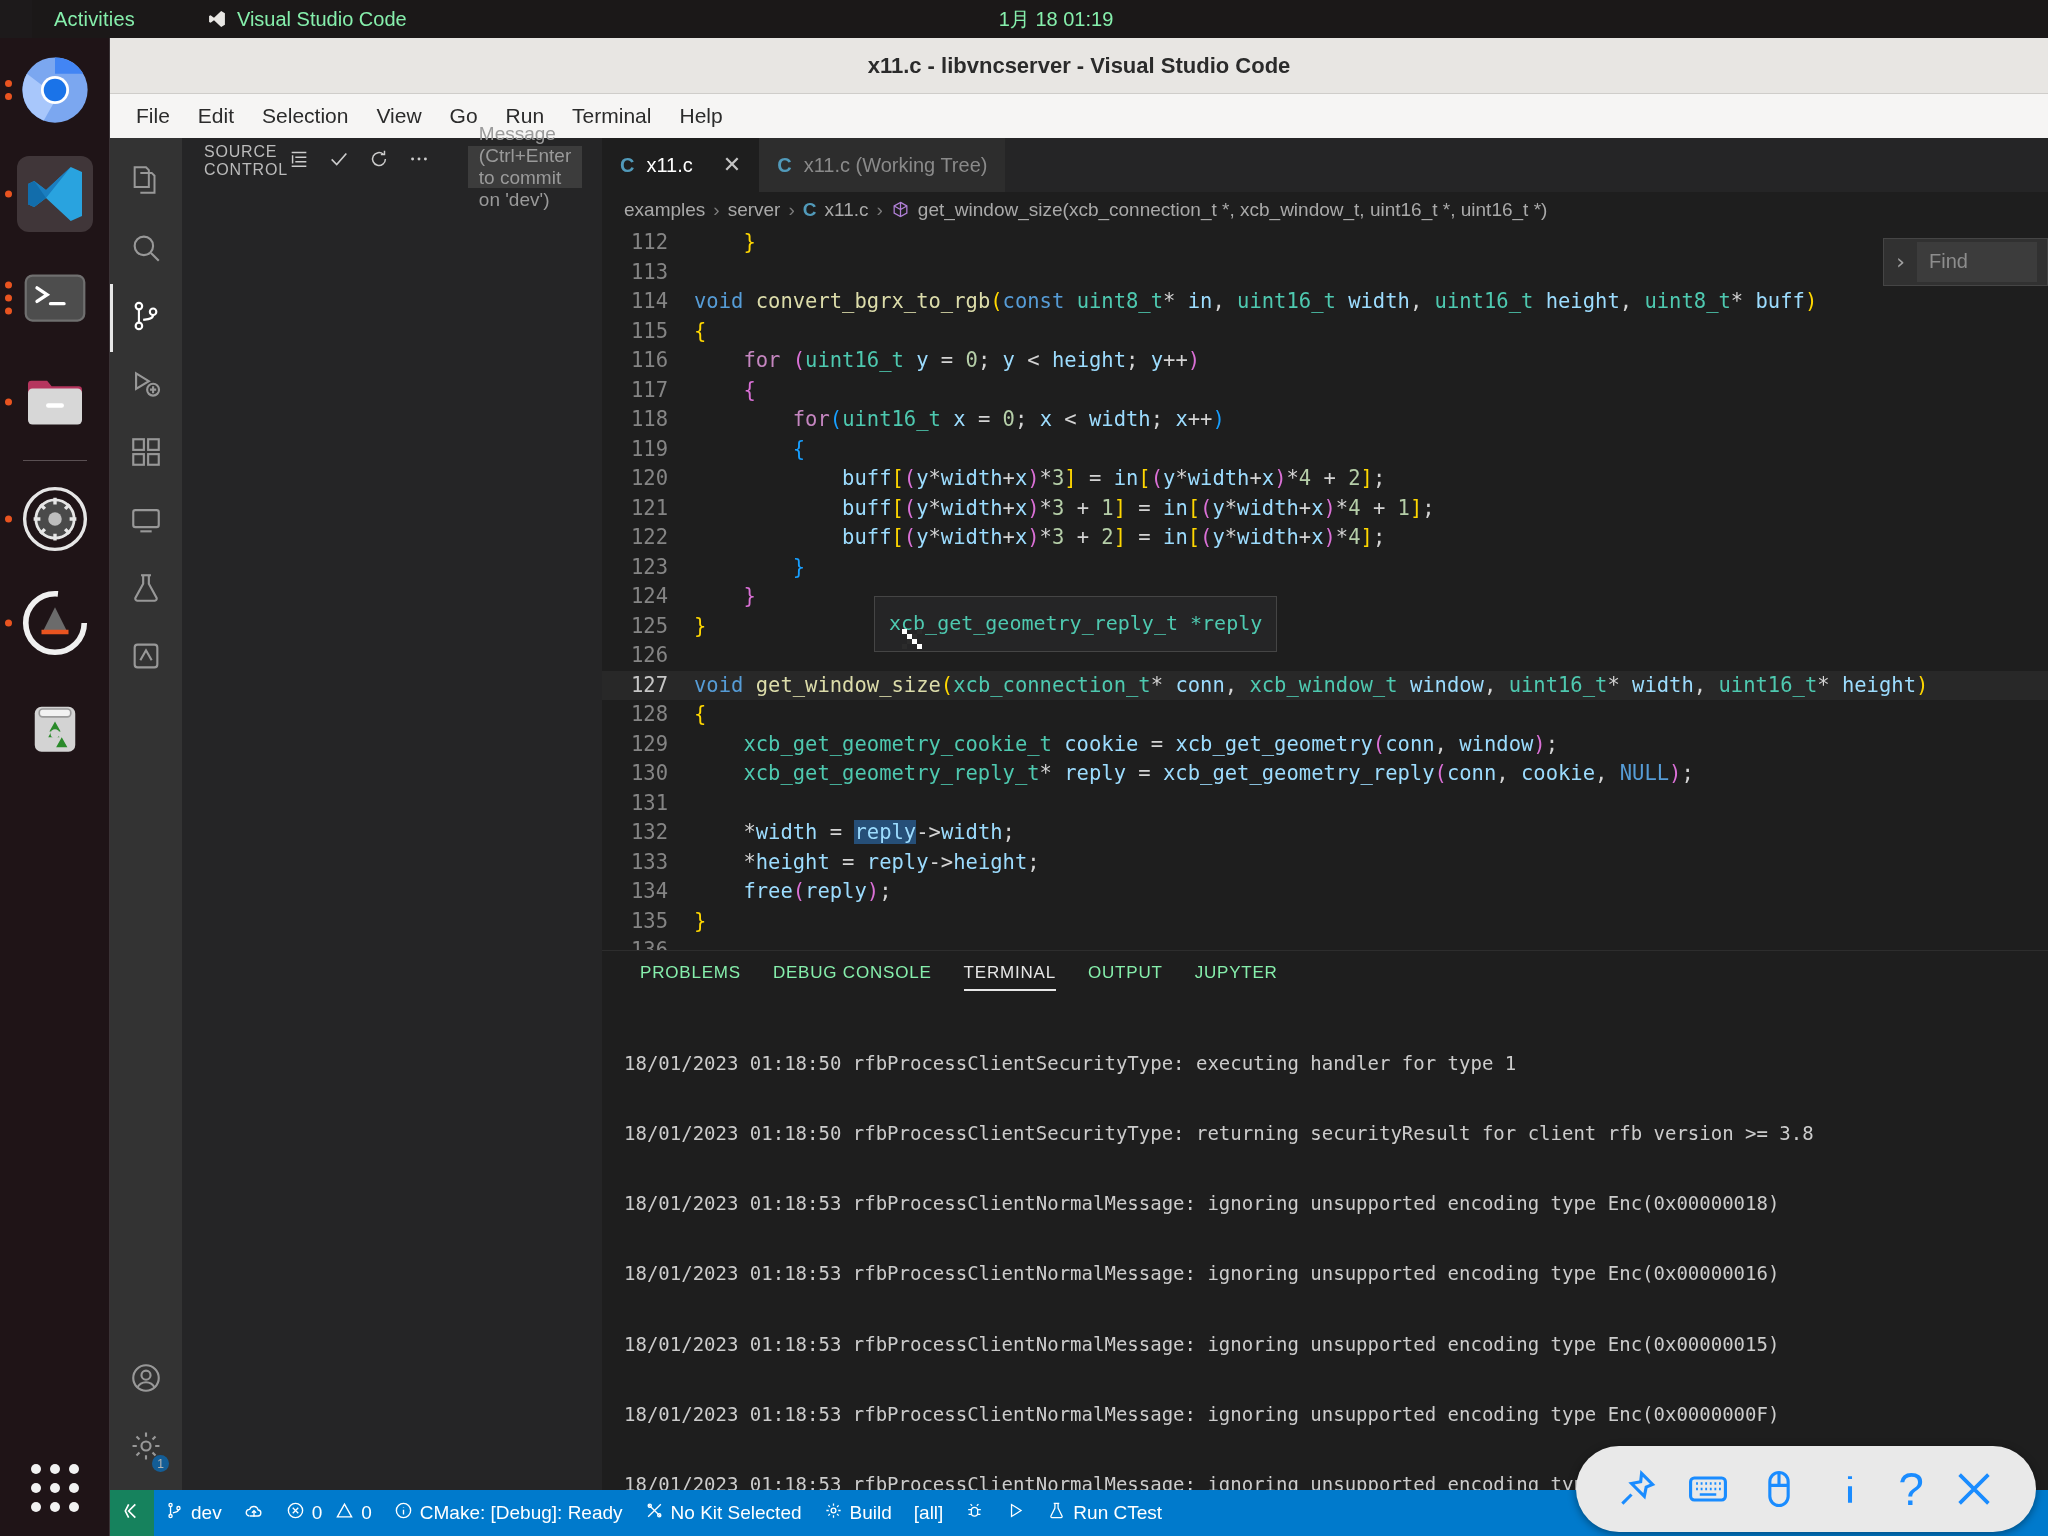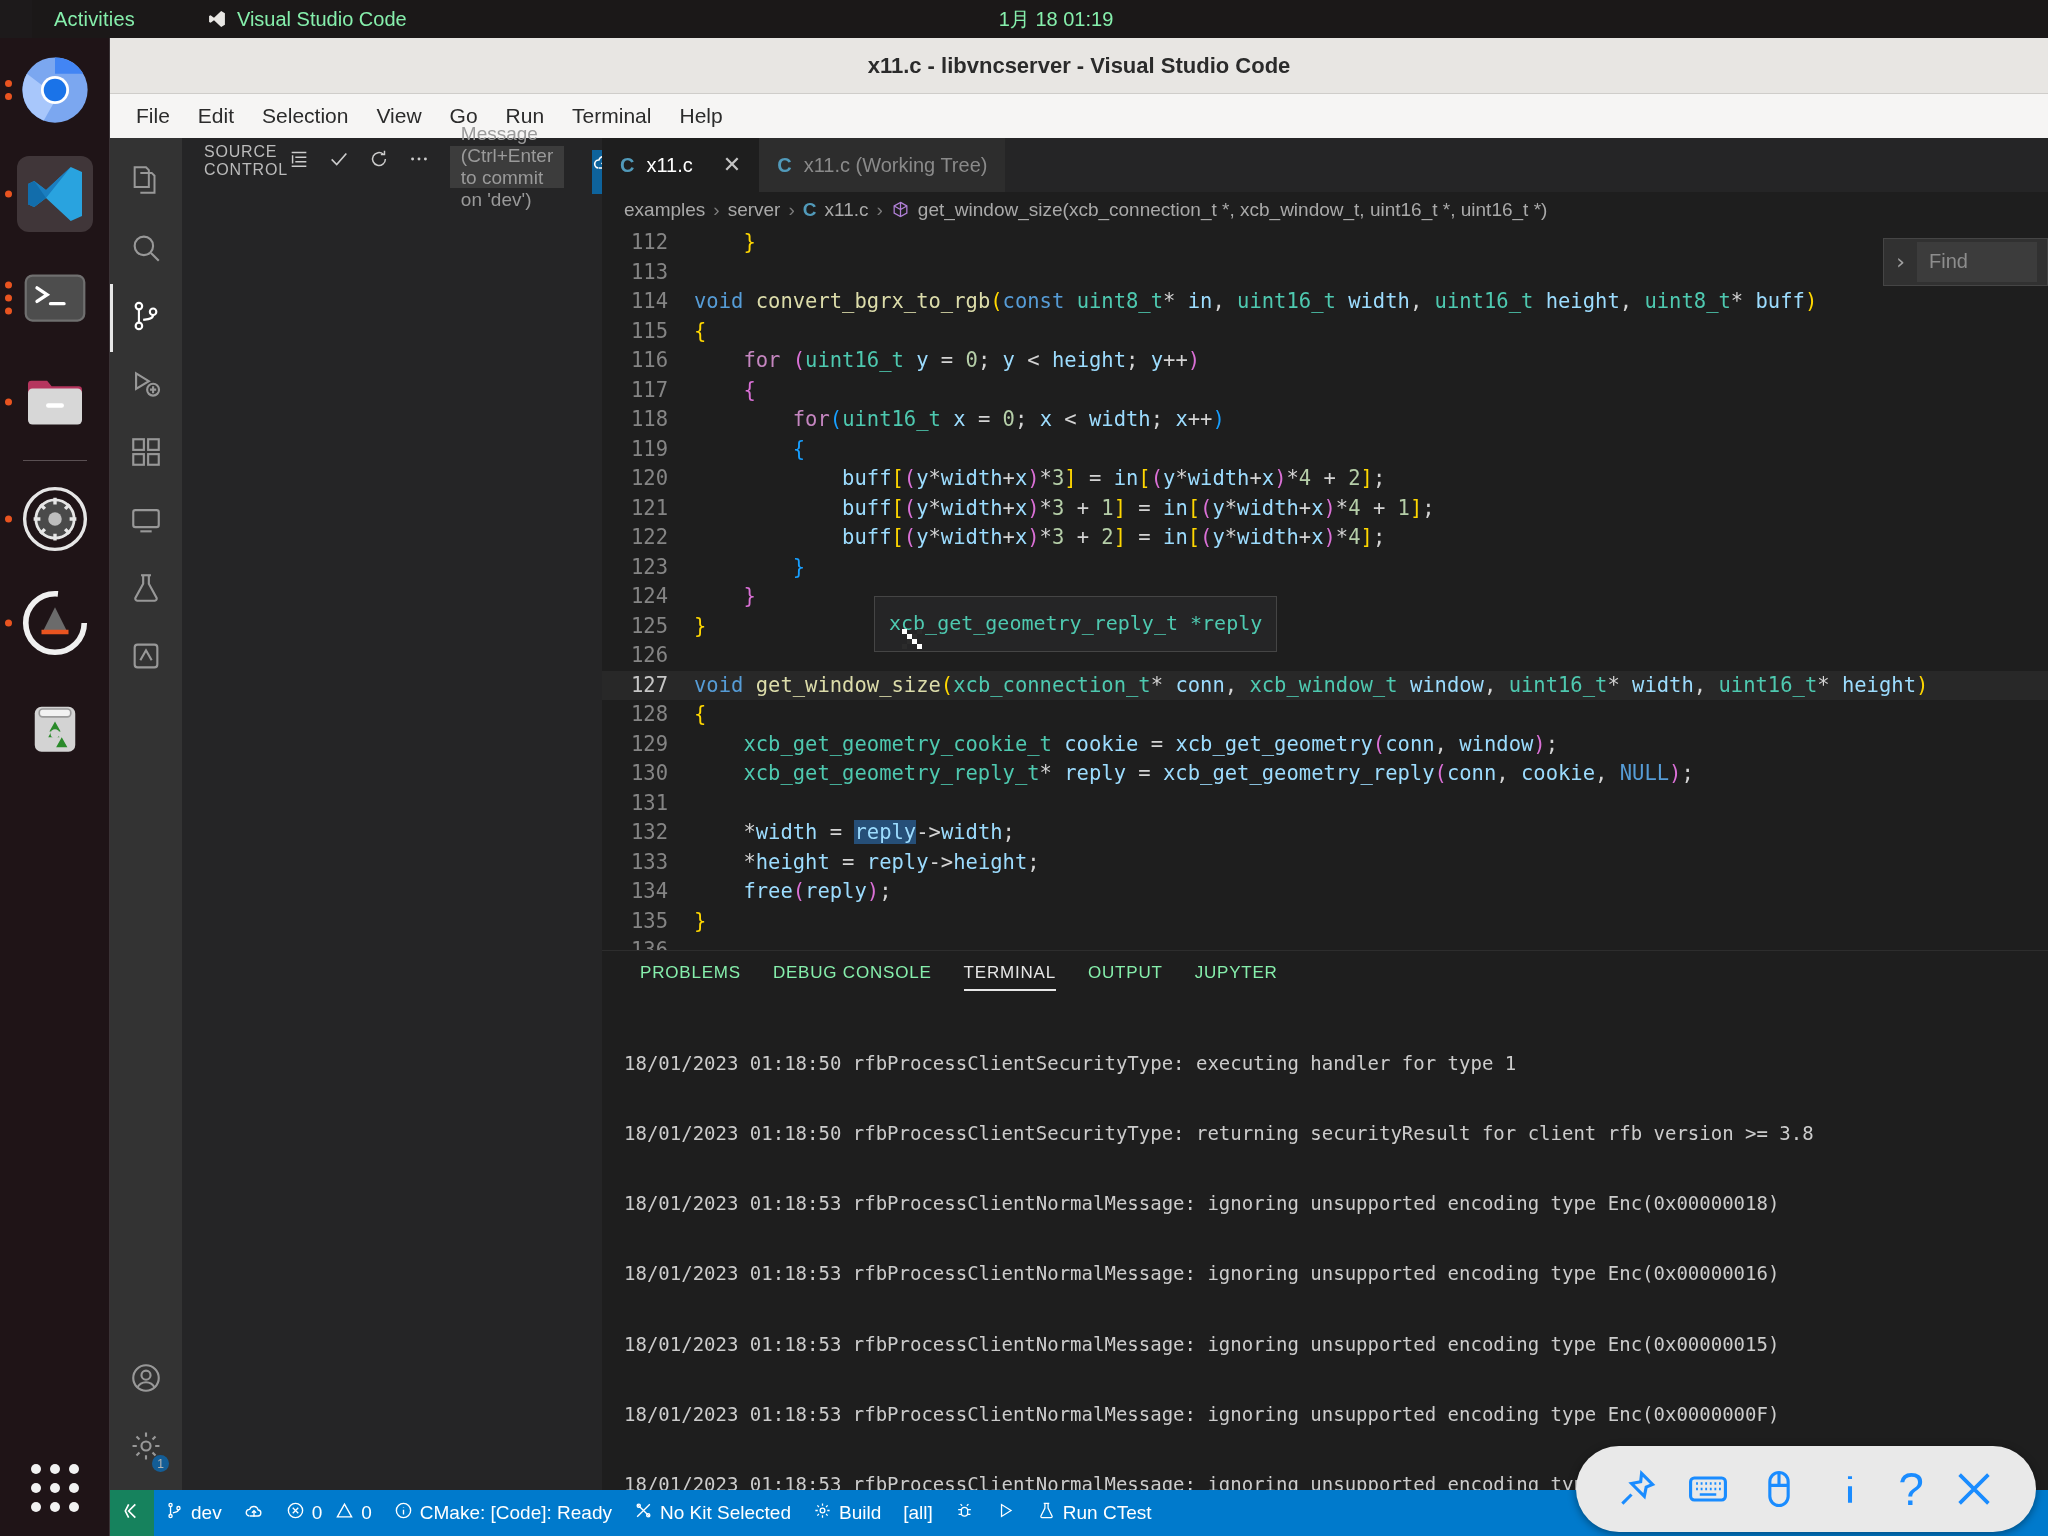--- a/index.html
+++ b/index.html
@@ -94,21 +94,21 @@
     width: 420px; background: #252526; flex: none;
     display: flex; flex-direction: row;
   }
   .sb-header {
     height: 46px; display: flex; align-items: center;
     padding: 0 14px 0 22px; color: #bbbbbb;
     font-size: 16px; letter-spacing: .8px;
   }
   .sb-header-actions { margin-left: auto; display: flex; gap: 18px; align-items: center; }
   .commit-box {
-    margin: 8px 14px 0 6px; height: 42px; background: #3c3c3c;
+    margin: 8px 14px 0 24px; height: 42px; background: #3c3c3c;
     color: #9a9a9a; font-size: 19px; display: flex; align-items: center;
     padding: 0 10px; border: 1px solid #3c3c3c;
   }
   .publish-btn {
     margin: 12px 14px 0 14px; height: 44px; background: #0e639c; color: #fff;
     display: flex; justify-content: center; gap: 10px;
     font-size: 20px;
   }
 
   
@@ -674,21 +674,21 @@
         </span>
         <span>0</span>
       </div>
       <div class="sb-item">
         <span>
           <svg width="19" height="19" viewBox="0 0 24 24" fill="none" stroke="#ffffff" stroke-width="1.7">
               <circle cx="12" cy="12" r="9"></circle>
               <path d="M12 11v6M12 7.5v.6"></path>
             </svg>
         </span>
-        <span>CMake: [Code]: Ready</span>
+        <span>CMake: [Debug]: Ready</span>
       </div>
       <div class="sb-item">
         <span>
           <svg width="19" height="19" viewBox="0 0 24 24" fill="none" stroke="#ffffff" stroke-width="1.7">
               <path d="M4 4l16 16M20 4 4 20"></path>
               <circle cx="6" cy="6" r="2"></circle>
               <circle cx="18" cy="18" r="2"></circle>
             </svg>
         </span>
         <span>No Kit Selected</span>

